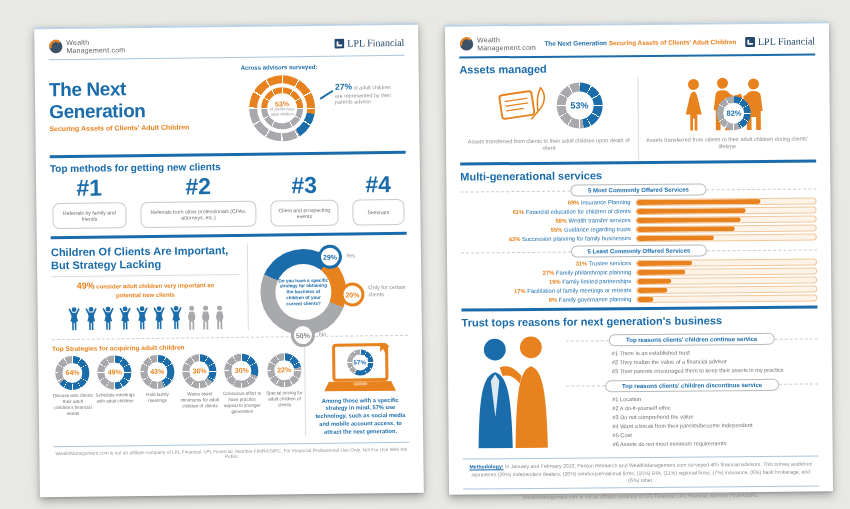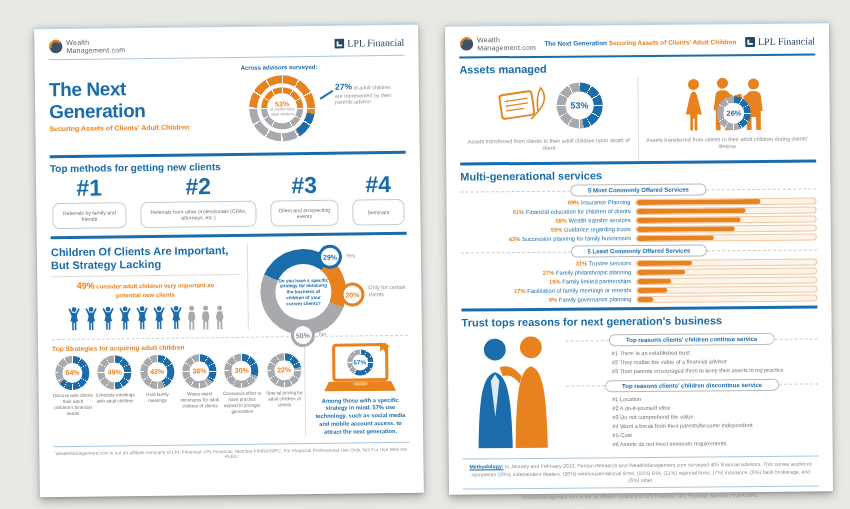--- a/index.html
+++ b/index.html
@@ -418,21 +418,21 @@
               <circle cx="42" cy="7" r="5.5"></circle>
               <path d="M35,54 V34 H33 L35,18 Q36,14 42,14 Q48,14 49,18 L51,34 H49 V54 H44.3 V40 H39.7 V54 Z"></path>
               <path d="M48,17 L60,23 L58,27.5 L47,22 Z"></path>
               <circle cx="73" cy="8" r="5.5"></circle>
               <path d="M66,54 V35 H64 L66,19 Q67,15 73,15 Q79,15 80,19 L82,35 H80 V54 H75.3 V41 H70.7 V54 Z"></path>
               <path d="M67,18 L55,24 L57,28.5 L68,23 Z"></path>
               <rect x="53" y="18" width="9" height="6" rx="1" transform="rotate(-14 57 21)" fill="#e8821e" stroke="#fff" stroke-width="1.2"></rect>
             </svg>
             <div class="donut seg d44" style="background: conic-gradient(rgb(27, 108, 171) 0deg, rgb(27, 108, 171) 44%, rgb(167, 169, 172) 44%, rgb(167, 169, 172) 100%);">
               <div class="hole">
-                  <span>26%</span>
+                  <span>82%</span>
                 </div>
             </div>
           </div>
         </div>
         <div class="ascap">Assets transferred from clients to their adult children during clients' lifetime</div>
       </div>
     </div>
 
     <div class="rule"></div>
 

